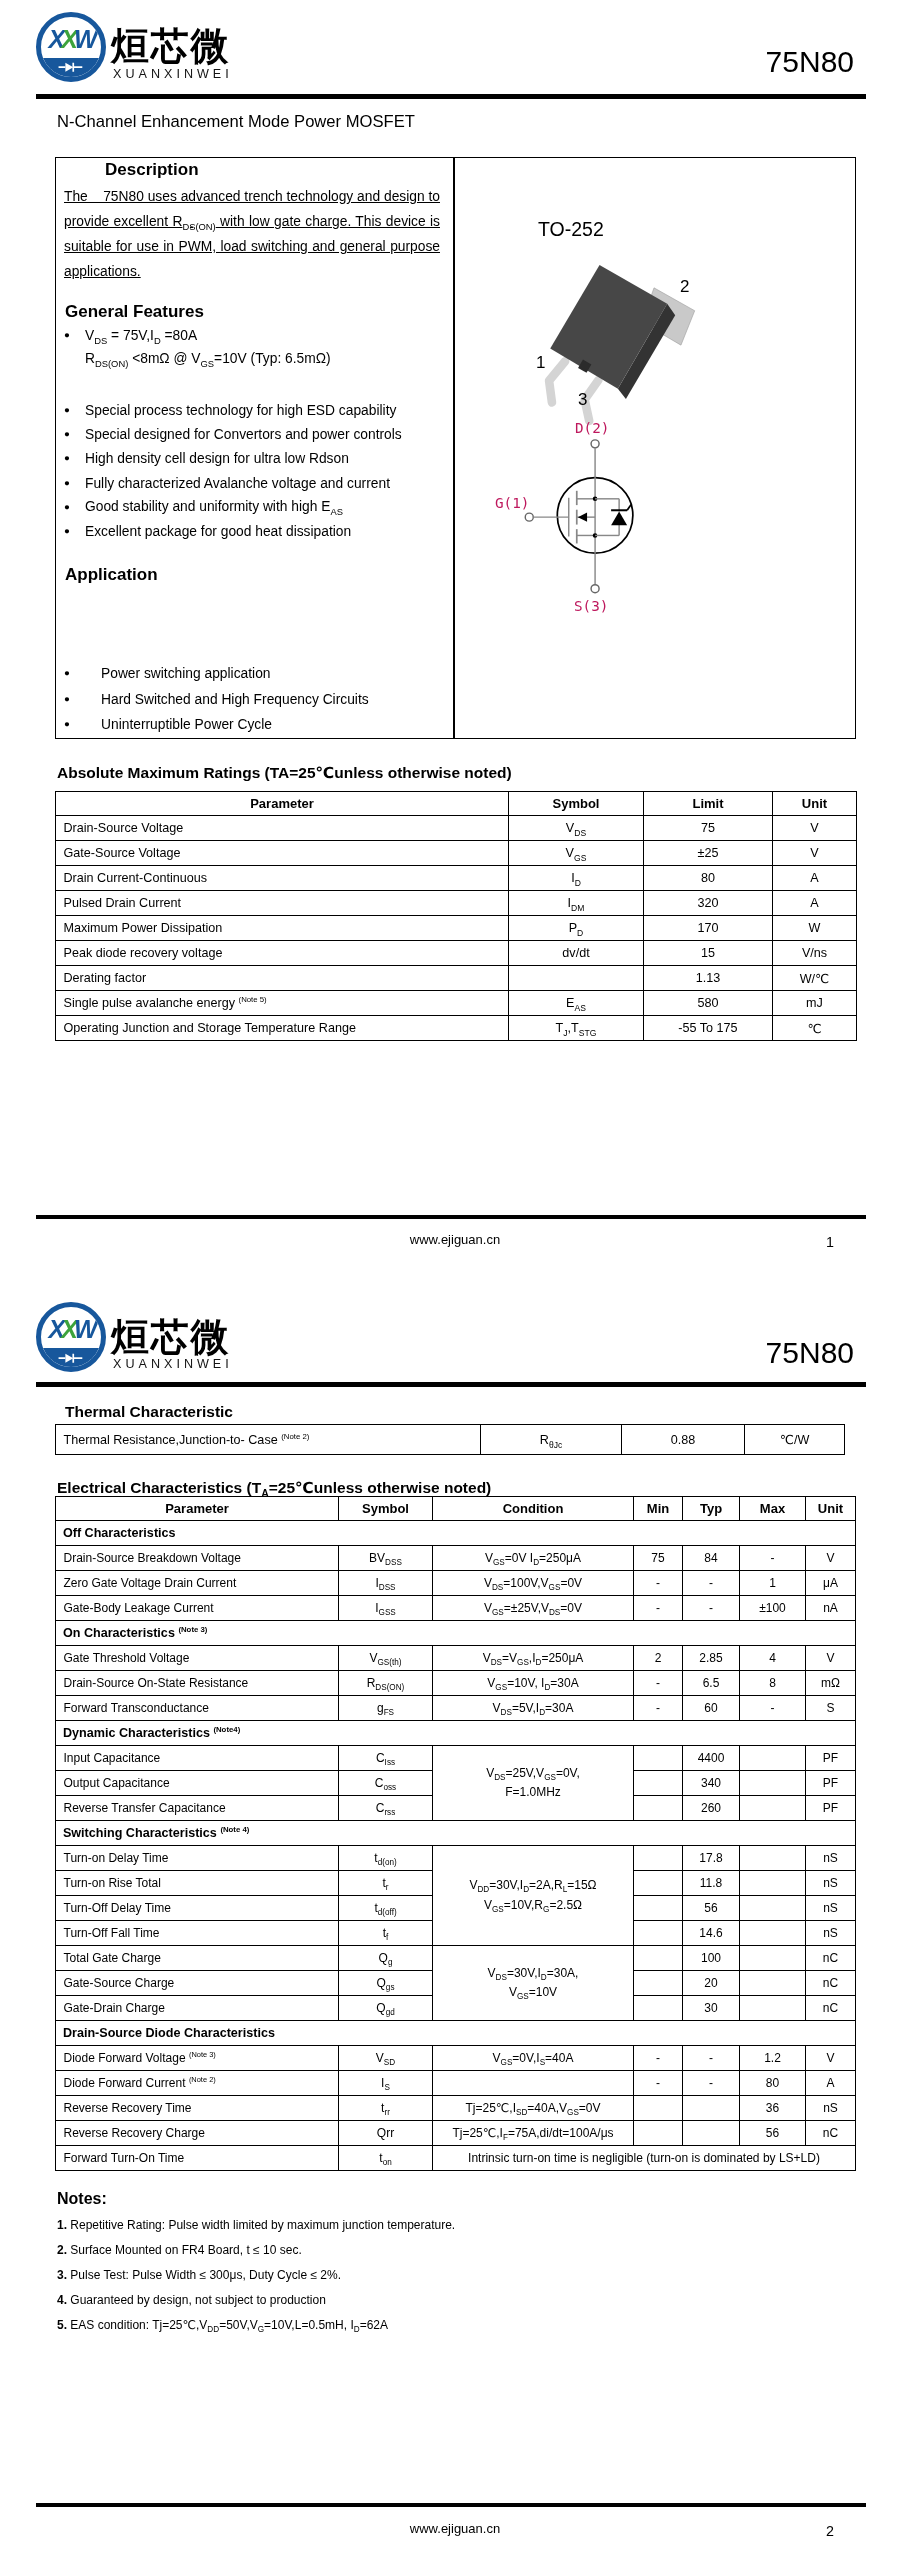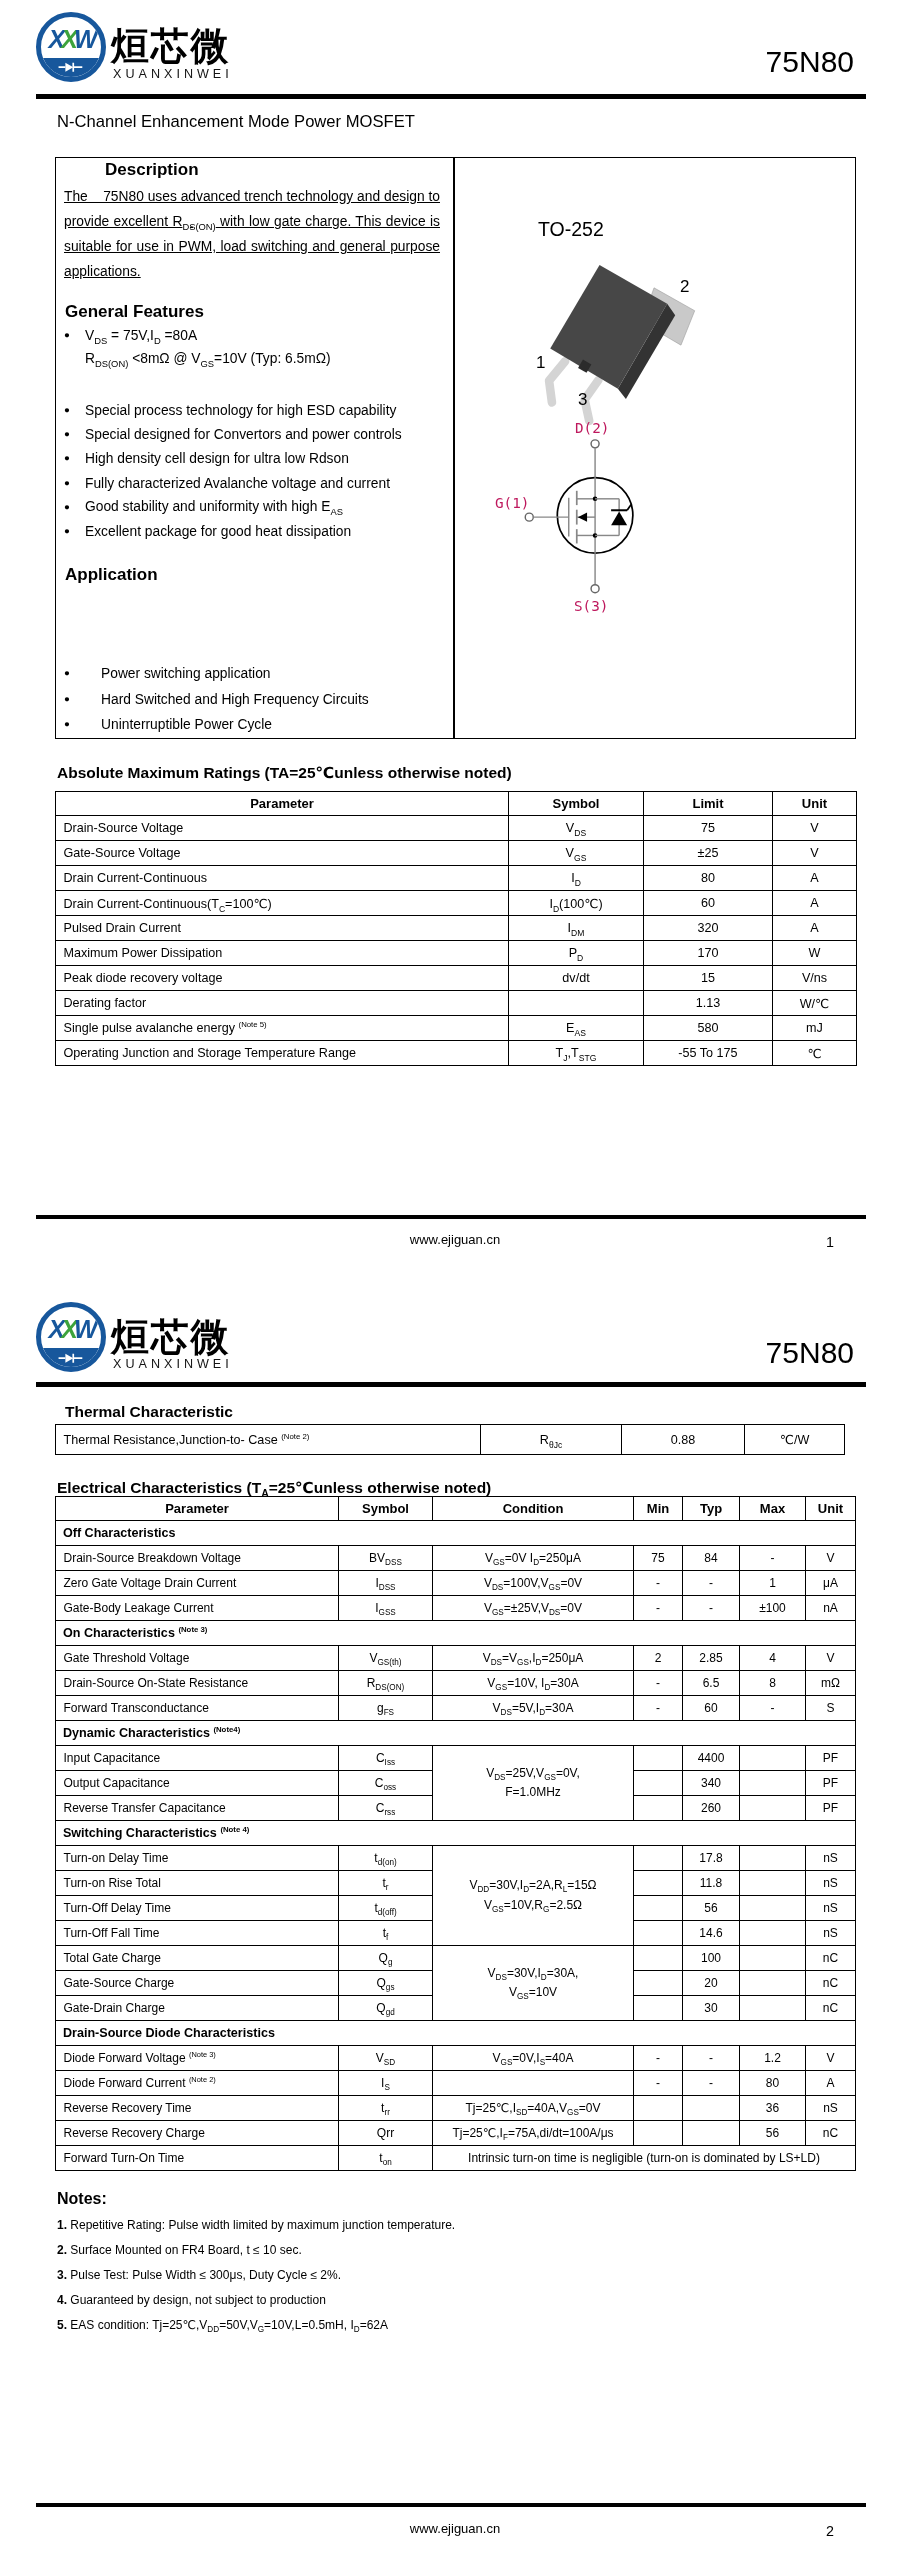--- a/index.html
+++ b/index.html
@@ -185,26 +185,20 @@
           <td>±25</td>
           <td>V</td>
         </tr>
     <tr>
           <td class="pl">Drain Current-Continuous</td>
           <td>I<sub>D</sub></td>
           <td>80</td>
           <td>A</td>
         </tr>
     <tr>
-          <td class="pl">Drain Current-Continuous(T<sub>C</sub>=100℃)</td>
-          <td>I<sub>D</sub>(100℃)</td>
-          <td>60</td>
-          <td>A</td>
-        </tr>
-    <tr>
           <td class="pl">Pulsed Drain Current</td>
           <td>I<sub>DM</sub></td>
           <td>320</td>
           <td>A</td>
         </tr>
     <tr>
           <td class="pl">Maximum Power Dissipation</td>
           <td>P<sub>D</sub></td>
           <td>170</td>
           <td>W</td>

